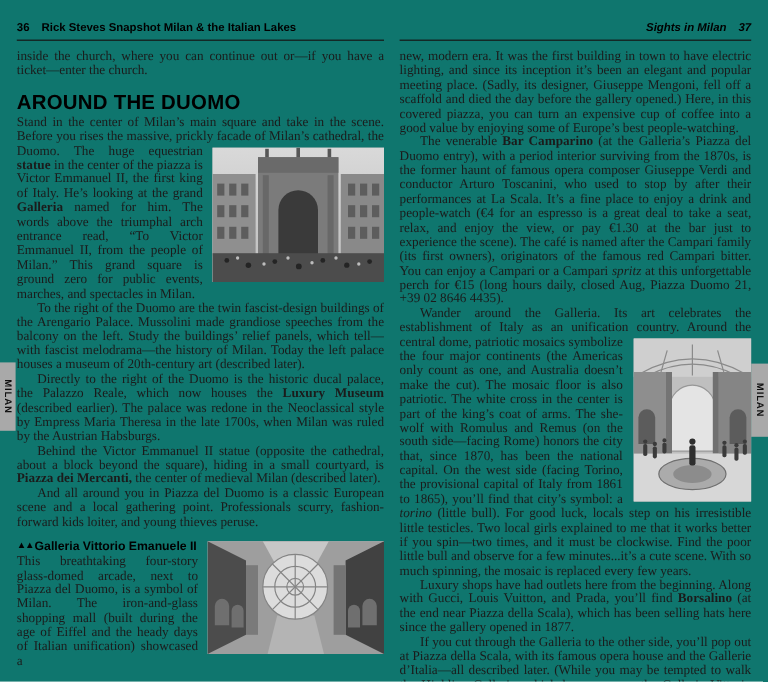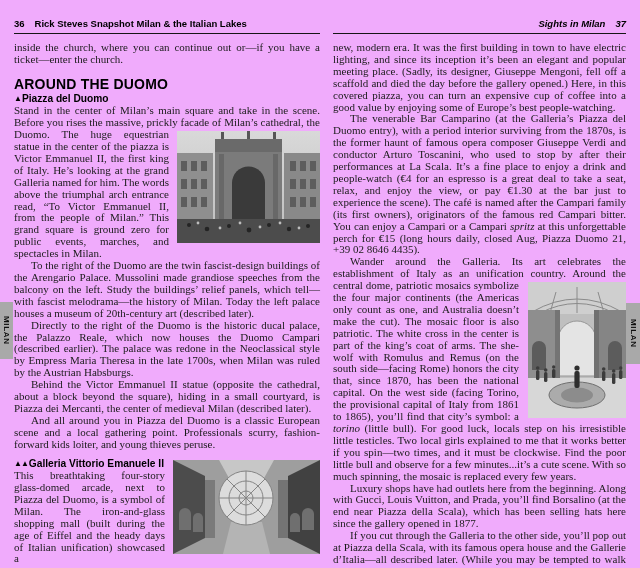--- a/index.html
+++ b/index.html
@@ -1,33 +1,33 @@
 <!DOCTYPE html>
 <html lang="en"><head>
 <meta charset="utf-8">
 <style>
   html,body{margin:0;padding:0;}
   body{width:640px;height:568px;background:#ffffff;overflow:hidden;}
-  .spread{position:relative;width:640px;height:568px;background:#f0abfc;
+  .spread{position:relative;width:640px;height:568px;background:#0f766e;
           font-family:"Liberation Serif",serif;color:#1b1b1b;}
   .page{position:absolute;top:18px;}
   .page-left{left:14px;width:306px;}
   .page-right{left:333px;width:293px;}
   .pheader{font-family:"Liberation Sans",sans-serif;font-weight:bold;font-size:9.5px;
            color:#000;display:flex;gap:10px;align-items:baseline;
            border-bottom:1.5px solid #161616;padding-bottom:4px;margin-bottom:8px;}
   .pheader.right{justify-content:flex-end;font-style:italic;}
   .body{font-size:11px;line-height:11.9px;text-align:justify;margin:0;hyphens:auto;}
   .ind{text-indent:17px;}
-  .h1{font-family:"Liberation Sans",sans-serif;font-weight:bold;font-size:14px;
+  .h1{font-family:"Liberation Sans",sans-serif;font-weight:bold;font-size:17px;
       color:#000;margin:10px 0 1px;letter-spacing:.2px;}
   .h2{font-family:"Liberation Sans",sans-serif;font-weight:bold;font-size:10.2px;
       color:#000;margin:1px 0 1px;line-height:11.5px;}
   .rate{font-size:8px;letter-spacing:-1px;margin-right:1px;vertical-align:1px;}
-  .body b{font-weight:normal;}
+  .body b{font-weight:bold;}
   .body i{}
   .ph{float:right;background:#bbb;}
   .ph svg{display:block;width:100%;height:100%;}
   .ph1{width:143px;height:112px;margin:2px 0 3px 8px;}
   .ph2{width:147px;height:94px;margin:2px 0 3px 8px;}
   .ph3{width:98px;height:136px;margin:2px 0 3px 9px;}
   .sight2{margin-top:7px;}
   .tab{position:absolute;background:#a9a9a9;color:#0f0f0f;
        font-family:"Liberation Sans",sans-serif;font-weight:bold;font-size:8px;
        letter-spacing:.7px;display:flex;align-items:center;justify-content:center;}
@@ -50,21 +50,20 @@
   <div class="page page-left">
     <div class="pheader">
       <span>36</span>
       <span>Rick Steves Snapshot Milan &amp; the Italian Lakes</span>
     </div>
 
     <p class="body"><span>inside the church, where you can continue out or—if you have a ticket—enter the church.</span></p>
 
     <h2 class="h1">AROUND THE DUOMO</h2>
 
-    <h3 class="h2"><span class="rate">▲</span><span>Piazza del Duomo</span></h3>
 
     <p class="body"><span><span>Stand in the center of Milan’s main square and take in the scene. Before you rises the massive, prickly facade of Milan’s cathedral, </span></span><span class="ph ph1">
           <svg viewBox="0 0 143 112" xmlns="http://www.w3.org/2000/svg">
         <defs>
               <linearGradient id="sky1" x1="0" y1="0" x2="0" y2="1">
           <stop offset="0" stop-color="#d9d9d9"></stop>
                 <stop offset="1" stop-color="#bdbdbd"></stop>
               </linearGradient>
             </defs>
         <rect width="143" height="112" fill="url(#sky1)"></rect>
@@ -115,21 +114,21 @@
               <circle cx="43" cy="97" r="1.4"></circle>
               <circle cx="63" cy="92" r="1.4"></circle>
               <circle cx="83" cy="96" r="1.4"></circle>
               <circle cx="103" cy="92" r="1.4"></circle>
               <circle cx="122" cy="97" r="1.4"></circle>
             </g>
       </svg>
         </span><span><span>the Duomo. The huge equestrian </span><b>statue</b><span> in the center of the piazza is Victor Emmanuel II, the first king of Italy. He’s looking at the grand </span><b>Galleria</b><span> named for him. The words above the triumphal arch entrance read, “To Victor Emmanuel II, from the people of Milan.” This grand square is ground zero for public events, marches, and spectacles in Milan.</span></span></p>
 
     <p class="body ind"><span>To the right of the Duomo are the twin fascist-design buildings of the Arengario Palace. Mussolini made grandiose speeches from the balcony on the left. Study the buildings’ relief panels, which tell—with fascist melodrama—the history of Milan. Today the left palace houses a museum of 20th-century art (described later).</span></p>
-    <p class="body ind"><span>Directly to the right of the Duomo is the historic ducal palace, the Palazzo Reale, which now houses the </span><b>Duomo Campari</b><span> (described earlier). The palace was redone in the Neoclassical style by Empress Maria Theresa in the late 1700s, when Milan was ruled by the Austrian Habsburgs.</span></p>
+    <p class="body ind"><span>Directly to the right of the Duomo is the historic ducal palace, the Palazzo Reale, which now houses the </span><b>Luxury Museum</b><span> (described earlier). The palace was redone in the Neoclassical style by Empress Maria Theresa in the late 1700s, when Milan was ruled by the Austrian Habsburgs.</span></p>
     <p class="body ind"><span>Behind the Victor Emmanuel II statue (opposite the cathedral, about a block beyond the square), hiding in a small courtyard, is </span><b>Piazza dei Mercanti,</b><span> the center of medieval Milan (described later).</span></p>
     <p class="body ind"><span>And all around you in Piazza del Duomo is a classic European scene and a local gathering point. Professionals scurry, fashion-forward kids loiter, and young thieves peruse.</span></p>
 
     <div class="sight2">
       <span class="ph ph2">
           <svg viewBox="0 0 147 94" xmlns="http://www.w3.org/2000/svg">
         <rect width="147" height="94" fill="#9e9e9e"></rect>
         <polygon points="46,0 101,0 90,20 57,20" fill="#c7c7c7"></polygon>
         <polygon points="50,94 97,94 89,62 58,62" fill="#b4b4b4"></polygon>
         <circle cx="73" cy="38" r="27" fill="#dcdcdc"></circle>

